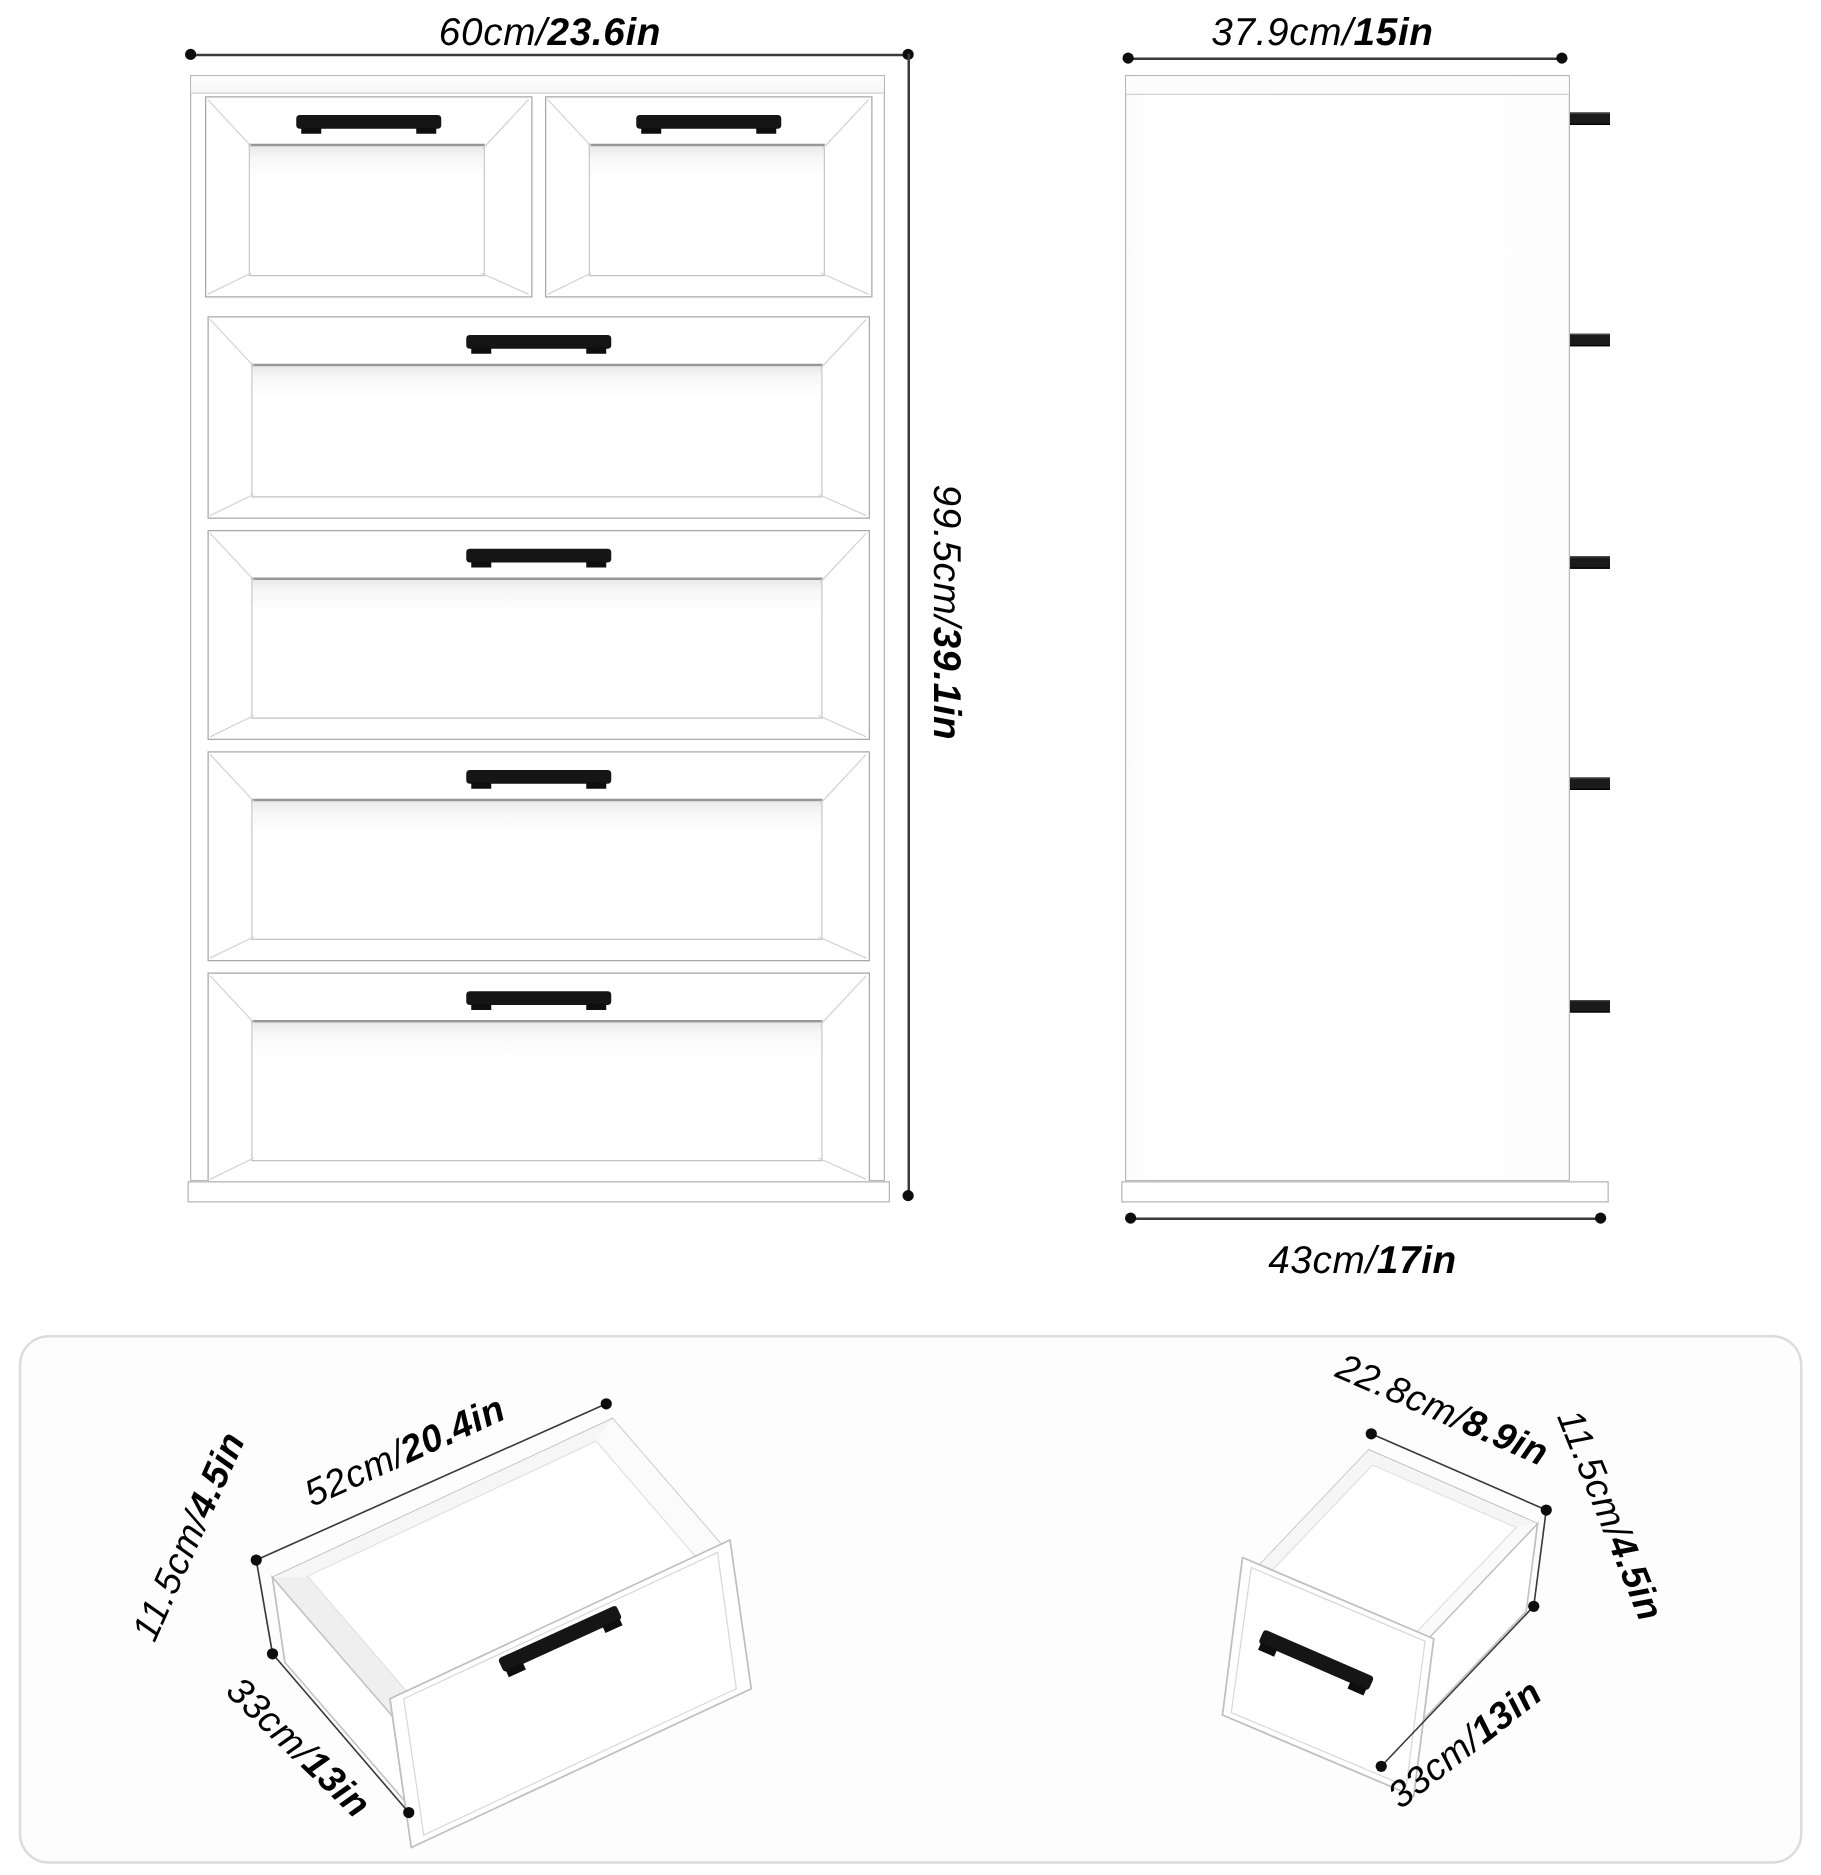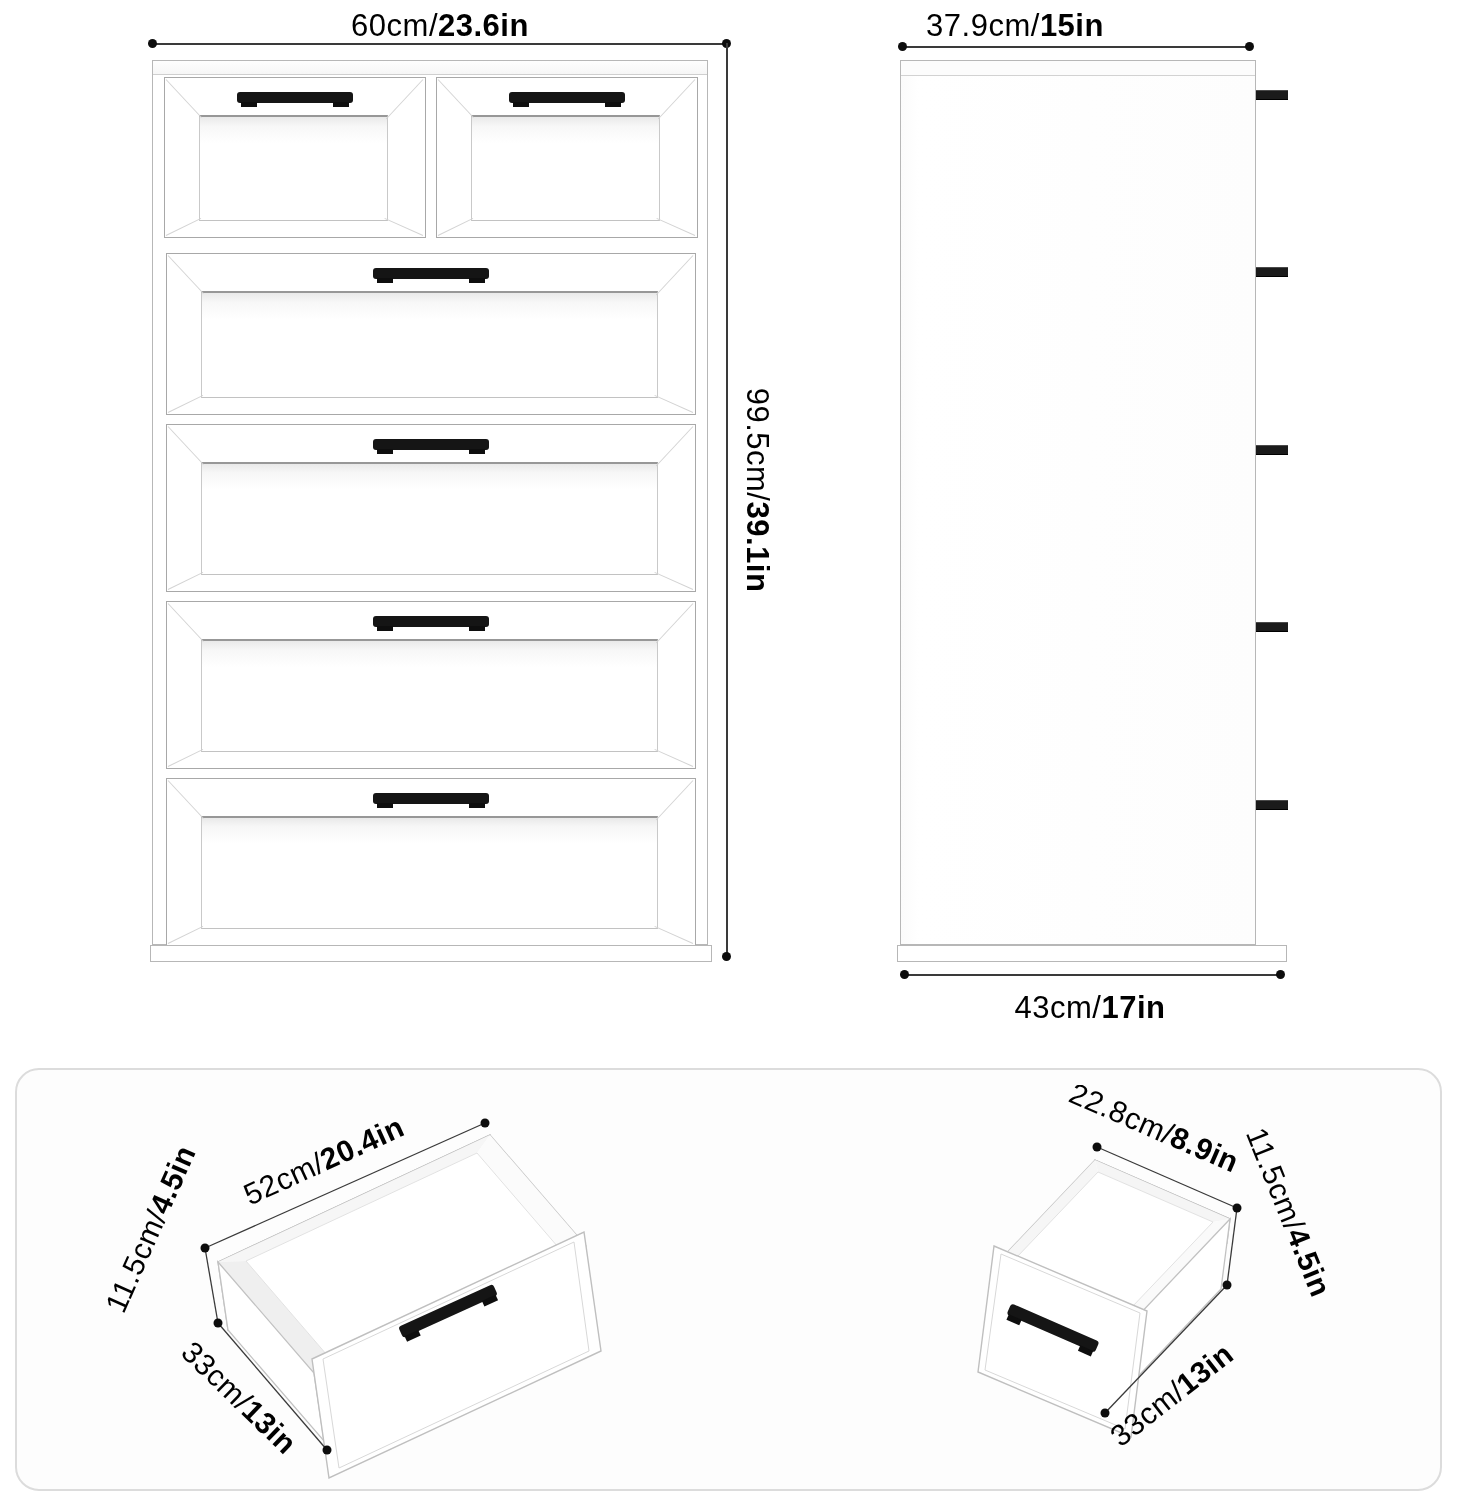--- a/index.html
+++ b/index.html
@@ -1,17 +1,17 @@
 <!DOCTYPE html>
 <html><head>
 <meta charset="utf-8">
 <style>
   html,body{margin:0;padding:0;background:#ffffff;}
   .stage{position:relative;width:1456px;height:1500px;background:#ffffff;overflow:hidden;
-         font-family:"Liberation Sans",sans-serif;color:#000;}
+         font-family:"Liberation Sans",sans-serif;color:#000;font-style:italic;}
   .abs{position:absolute;}
 
   
   .dline{position:absolute;background:#3a3a3a;}
   .dline.h{height:1.5px;}
   .dline.v{width:1.5px;}
   .dot{position:absolute;width:9px;height:9px;border-radius:50%;background:#0d0d0d;}
   .dim-label{position:absolute;font-size:31px;letter-spacing:.5px;white-space:nowrap;color:#000;}
   .dim-label .b{font-weight:bold;}
 
@@ -124,21 +124,21 @@
       <div class="panel"></div>
       <div class="miter m-tl"></div>
       <div class="miter m-tr"></div>
       <div class="miter m-bl"></div>
       <div class="miter m-br"></div>
       <div class="handle"></div>
     </div>
   </div>
   <div class="cab-base"></div>
 
-  <div class="dim-label" style="left:1015px;top:8px;transform:translateX(-50%);">
+  <div class="dim-label" style="left:1058px;top:8px;transform:translateX(-50%);">
     <span>37.9cm/</span><span class="b">15in</span>
   </div>
   <div class="dline h" style="left:903px;top:46px;width:346px;"></div>
   <div class="dot" style="left:898px;top:42px;"></div>
   <div class="dot" style="left:1245px;top:42px;"></div>
 
   <div class="side-body">
     <div class="side-topband"></div>
     <div class="side-handle" style="top:29px;"></div>
     <div class="side-handle" style="top:206px;"></div>

